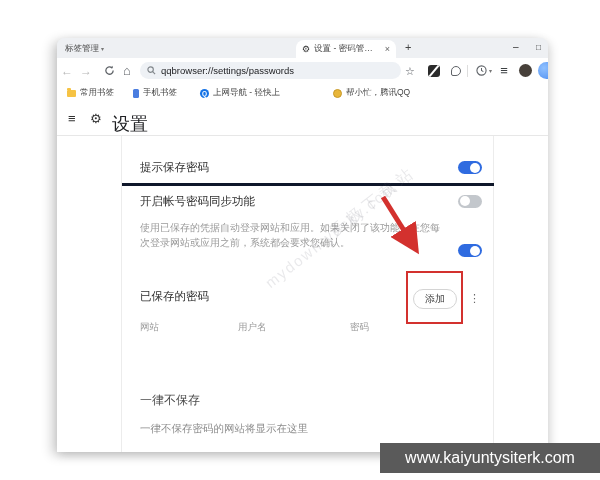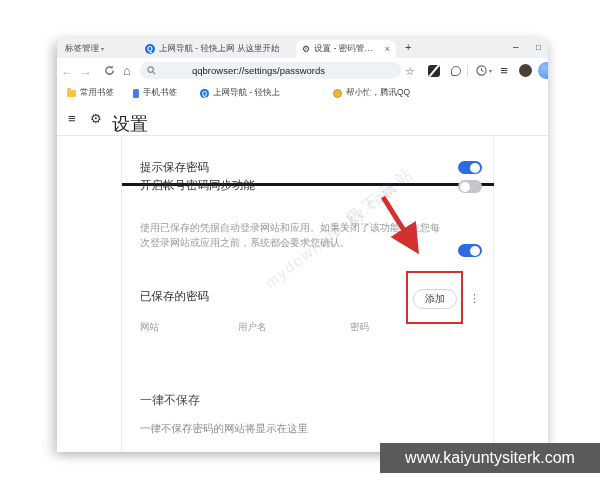--- a/index.html
+++ b/index.html
@@ -32,21 +32,21 @@
   .tab-close { font-size:9px; color:#666; margin-left:4px; flex:none; }
   .newtab { position:absolute; left:348px; top:3px; font-size:11px; color:#444; }
   .winctl { position:absolute; top:3px; font-size:10px; color:#333; }
   .winctl.min { left:456px; }
   .winctl.max { left:479px; font-size:8.5px; top:4px; }
 
   
   .toolbar { position:relative; height:26px; background:#fff; }
   .tbi { position:absolute; top:0; height:26px; line-height:26px; color:#5f6368; font-size:12px; text-align:center; }
   .addrbar { position:absolute; left:83px; top:4px; width:261px; height:17px; background:#eef1f5;
-    border-radius:9px; display:flex; align-items:center; padding:0 7px;gap:31px; }
+    border-radius:9px; display:flex; align-items:center; padding:0 7px; }
   .addrbar .url { font-size:9.5px; color:#202124; margin-left:5px; white-space:nowrap; }
   .ext-badge { position:absolute; left:371px; top:7px; width:12px; height:12px; border-radius:3px;
     background:#2b2b2b; overflow:hidden; }
   .ext-badge i { position:absolute; left:5px; top:-2px; width:2px; height:16px; background:#fff; transform:rotate(40deg); display:block; }
   .bubble { position:absolute; left:394px; top:8px; width:10px; height:10px; border:1.4px solid #5f6368; border-radius:50% 50% 50% 2px; }
   .vdiv { position:absolute; left:410px; top:7px; width:1px; height:12px; background:#ddd; }
   .clockwrap { position:absolute; left:419px; top:7px; display:flex; align-items:center; }
   .clock-caret { font-size:6px; color:#777; margin-left:2px; }
   .avatar { position:absolute; left:462px; top:6px; width:13px; height:13px; border-radius:50%; background:#47403a; }
   .bluecircle { position:absolute; left:481px; top:4px; width:17px; height:17px; border-radius:50%;
@@ -68,21 +68,21 @@
   .ph-gear { position:absolute; left:33px; top:9px; font-size:13px; color:#333; }
   .ph-title { position:absolute; left:55px; top:10px; font-size:18px; color:#202124; }
 
   
   .content { position:relative; height:316px; background:#fff; }
   .sidebar { position:absolute; left:0; top:0; width:65px; height:316px; border-right:1px solid #ececec; background:#fff; }
   .main { position:absolute; left:65px; top:0; width:372px; height:316px; border-right:1px solid #ececec; }
 
   .srow { position:absolute; left:0; width:372px; padding:0 12px 0 18px; display:flex; align-items:center; justify-content:space-between; }
   .row1 { top:16px; height:34px; border-bottom:3px solid #0f172a; }
-  .row2 { top:23px; height:34px;align-items:flex-end; }
+  .row2 { top:48px; height:34px; }
   .rlabel { font-size:11.5px; color:#2f2f2f; }
 
   .toggle { width:24px; height:13px; border-radius:7px; position:relative; flex:none; }
   .toggle .knob { position:absolute; top:1.5px; width:10px; height:10px; border-radius:50%; background:#fff; }
   .toggle.on { background:#2f6be0; } .toggle.on .knob { right:2px; }
   .toggle.off { background:#c3c7cc; } .toggle.off .knob { left:2px; }
 
   .autologin { position:absolute; left:18px; top:78px; width:342px; }
   .al-title { font-size:11.5px; color:#2f2f2f; }
   .al-desc { margin-top:7px; width:300px; font-size:10px; line-height:14.5px; color:#9a9a9a; }
@@ -119,24 +119,20 @@
 
 <div class="stage">
 
 
   <div class="window">
 
     <div class="tabstrip">
       <div class="tabmgr">
         <span>标签管理</span><span class="caret">▾</span>
       </div>
-      <div class="tab inactive">
-        <span class="favicon-q">Q</span>
-        <span class="title">上网导航 - 轻快上网 从这里开始</span>
-      </div>
       <div class="tab active">
         <span class="tab-gear">⚙</span>
         <span class="title">设置 - 密码管理工具</span>
         <span class="tab-close">×</span>
       </div>
       <div class="newtab">+</div>
       <div class="winctl min">–</div>
       <div class="winctl max">□</div>
     </div>
 

